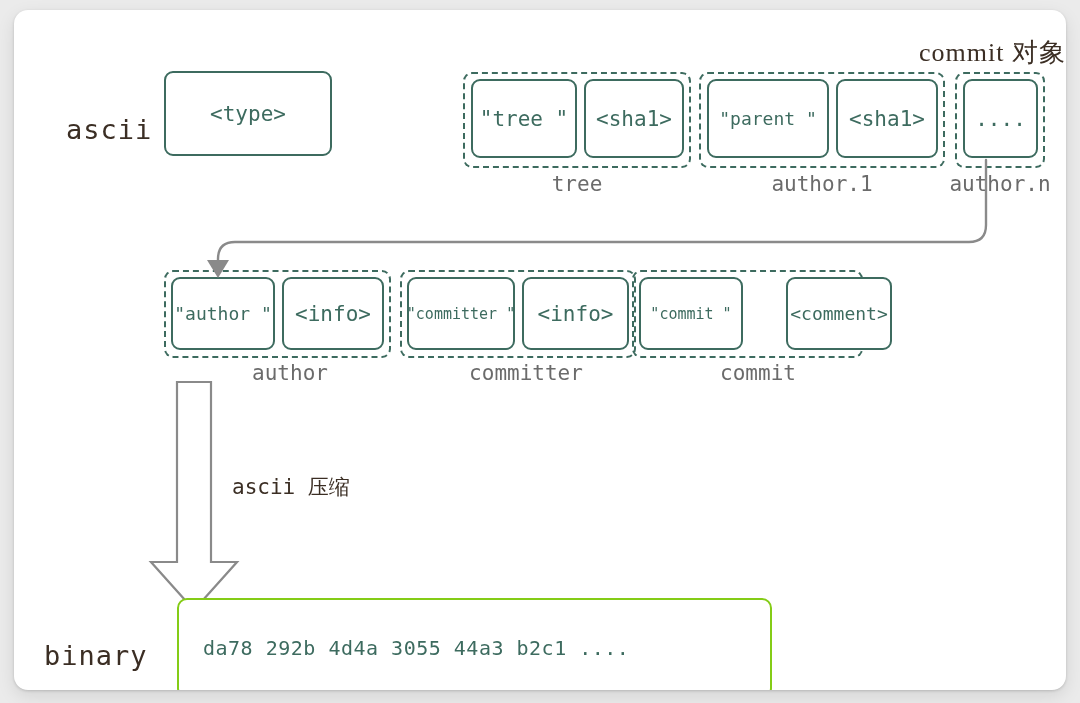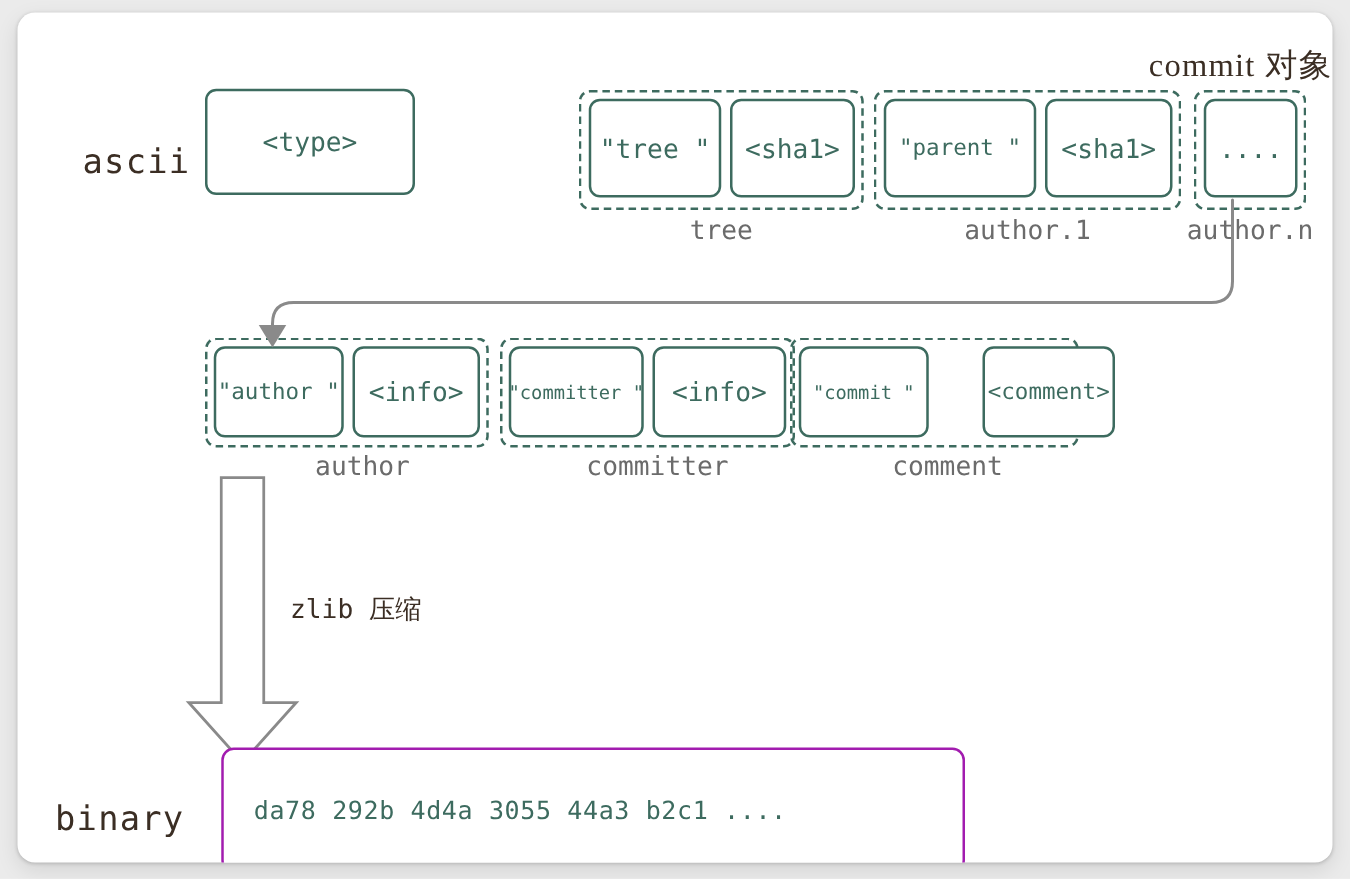--- a/index.html
+++ b/index.html
@@ -85,21 +85,21 @@
     white-space: nowrap;
   }
 
   #binary-box {
     position: absolute;
     left: 163px;
     top: 588px;
     width: 595px;
     height: 100px;
     box-sizing: border-box;
-    border: 2px solid #a21caf;
+    border: 2px solid #84cc16;
     border-radius: 10px;
     background: #fff;
     display: flex;
     align-items: center;
   }
   #binary-text {
     margin-left: 24px;
     color: #3d6b5f;
     font-family: "DejaVu Sans Mono", monospace;
     font-size: 20px;
@@ -167,29 +167,29 @@
   <div class="box small" style="left:393px; top:267px; width:108px; height:73px;">"committer "</div>
 
   <div class="box" style="left:508px; top:267px; width:107px; height:73px;">&lt;info&gt;</div>
 
   <div class="box small" style="left:625px; top:267px; width:104px; height:73px;">"commit "</div>
 
   <div class="box mid" style="left:736px; top:267px; width:106px; height:73px;margin-left:36px;">&lt;comment&gt;</div>
 
   <div class="glabel" style="left:196px; top:351px; width:160px;">author</div>
   <div class="glabel" style="left:424px; top:351px; width:176px;">committer</div>
-  <div class="glabel" style="left:664px; top:351px; width:160px;">comment</div>
+  <div class="glabel" style="left:664px; top:351px; width:160px;">commit</div>
 
   <svg class="overlay" viewBox="0 0 1052 680" xmlns="http://www.w3.org/2000/svg">
 
     <path d="M 972 150 L 972 215 Q 972 232 955 232 L 221 232 Q 204 232 204 249 L 204 251" fill="none" stroke="#8a8a8a" stroke-width="2.4" stroke-linecap="round" stroke-linejoin="round"></path>
     <polygon points="193,250 215,250 204,268" fill="#8a8a8a"></polygon>
 
     <path d="M 163 372 L 197 372 L 197 552 L 223 552 L 180 600 L 137 552 L 163 552 Z" fill="#ffffff" stroke="#8a8a8a" stroke-width="2.2" stroke-linejoin="miter"></path>
   </svg>
 
-  <div id="zlib-label">zlib 压缩</div>
+  <div id="zlib-label">ascii 压缩</div>
 
   <div id="binary-box">
     <span id="binary-text">da78 292b 4d4a 3055 44a3 b2c1 ....</span>
   </div>
 
 </div>
 
 </body></html>

